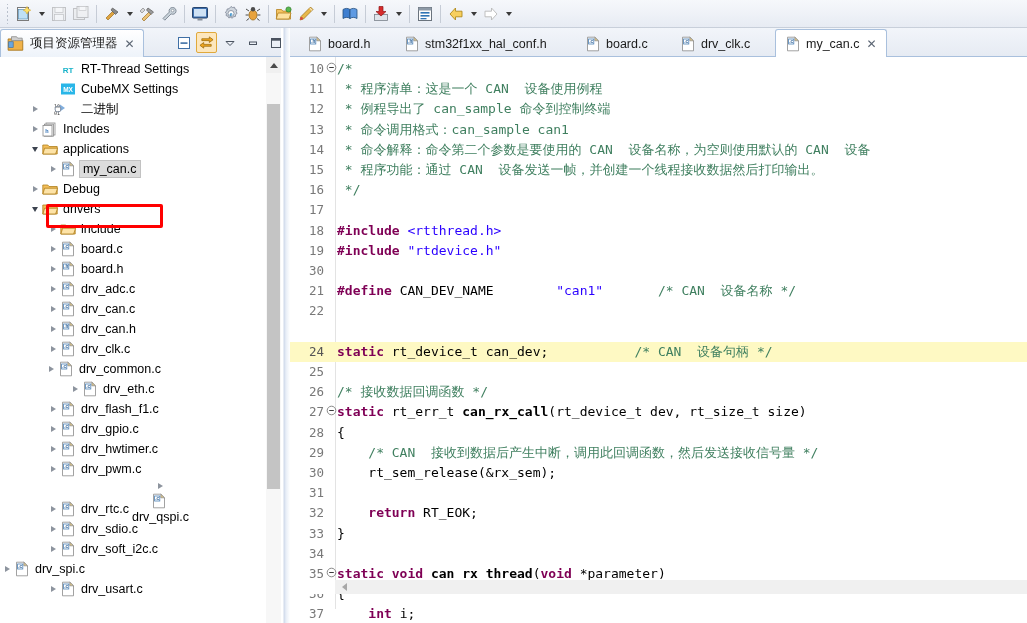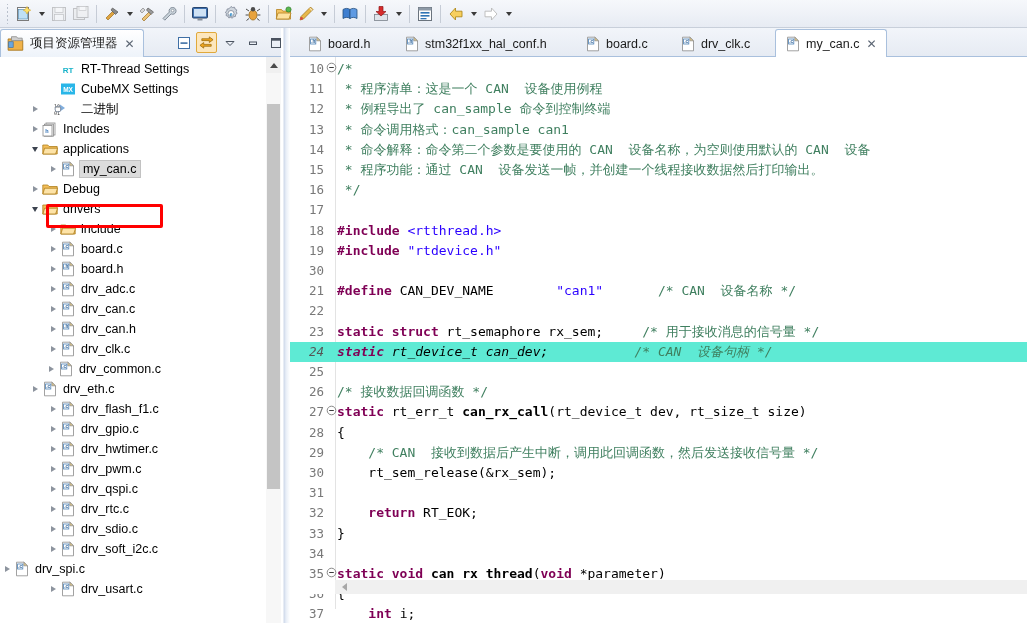--- a/index.html
+++ b/index.html
@@ -150,21 +150,21 @@
   }
   .cl .ln {
     position: absolute; left: 0; top: 0; width: 34px; text-align: right;
     color: #787878; font-size: 12.5px;
   }
   .cl .fold {
     position: absolute; left: 35px; top: 0; width: 12px; text-align: center;
     color: #6d6d6d; font-size: 11px; line-height: 20.2px;
   }
   .cl .src { position: absolute; left: 47px; top: 0; }
-  .cl.hl { background: #5eead4; font-style: italic; }
+  .cl.hl { background: #fef9c3; }
   .cl.hl .ln { color: #555; }
 
   .kw { color: #7f0055; font-weight: bold; }
   .cm { color: #3f7f5f; }
   .st { color: #2a00ff; }
   .pp { color: #7f0055; font-weight: bold; }
   .pps { color: #2a00ff; }
   .fn { color: #000000; font-weight: bold; }
   .pl { color: #000000; }
 
@@ -543,21 +543,21 @@
             <i></i>
           </span>
           <svg class="ticon" width="16" height="16" viewBox="0 0 16 16">
             <path d="M2.5 1.2h7.3l3.7 3.6v10H2.5z" fill="#ffffff" stroke="#8a8a8a" stroke-width=".8"></path>
             <path d="M9.8 1.2l3.7 3.6H9.8z" fill="#e0c888" stroke="#8a8a8a" stroke-width=".7"></path>
             <rect x="3.6" y="3" width="5.2" height="5" fill="#ffffff" stroke="#4a7fb5" stroke-width=".8"></rect>
             <text x="6.2" y="7.4" font-size="4.6" fill="#2b5f96" text-anchor="middle" font-family="Liberation Sans, sans-serif" font-weight="bold">.c</text>
           </svg>
           <span class="nm">drv_common.c</span>
         </div>
-        <div class="row" style="padding-left: 28px;">
+        <div class="row" style="padding-left: 68px;">
           <span class="tw r">
             <i></i>
           </span>
           <svg class="ticon" width="16" height="16" viewBox="0 0 16 16">
             <path d="M2.5 1.2h7.3l3.7 3.6v10H2.5z" fill="#ffffff" stroke="#8a8a8a" stroke-width=".8"></path>
             <path d="M9.8 1.2l3.7 3.6H9.8z" fill="#e0c888" stroke="#8a8a8a" stroke-width=".7"></path>
             <rect x="3.6" y="3" width="5.2" height="5" fill="#ffffff" stroke="#4a7fb5" stroke-width=".8"></rect>
             <text x="6.2" y="7.4" font-size="4.6" fill="#2b5f96" text-anchor="middle" font-family="Liberation Sans, sans-serif" font-weight="bold">.c</text>
           </svg>
           <span class="nm">drv_eth.c</span>
@@ -603,21 +603,21 @@
             <i></i>
           </span>
           <svg class="ticon" width="16" height="16" viewBox="0 0 16 16">
             <path d="M2.5 1.2h7.3l3.7 3.6v10H2.5z" fill="#ffffff" stroke="#8a8a8a" stroke-width=".8"></path>
             <path d="M9.8 1.2l3.7 3.6H9.8z" fill="#e0c888" stroke="#8a8a8a" stroke-width=".7"></path>
             <rect x="3.6" y="3" width="5.2" height="5" fill="#ffffff" stroke="#4a7fb5" stroke-width=".8"></rect>
             <text x="6.2" y="7.4" font-size="4.6" fill="#2b5f96" text-anchor="middle" font-family="Liberation Sans, sans-serif" font-weight="bold">.c</text>
           </svg>
           <span class="nm">drv_pwm.c</span>
         </div>
-        <div class="row" style="padding-left: 46px;">
+        <div class="row" style="padding-left: 46px; flex-direction: column;">
           <span class="tw r">
             <i></i>
           </span>
           <svg class="ticon" width="16" height="16" viewBox="0 0 16 16">
             <path d="M2.5 1.2h7.3l3.7 3.6v10H2.5z" fill="#ffffff" stroke="#8a8a8a" stroke-width=".8"></path>
             <path d="M9.8 1.2l3.7 3.6H9.8z" fill="#e0c888" stroke="#8a8a8a" stroke-width=".7"></path>
             <rect x="3.6" y="3" width="5.2" height="5" fill="#ffffff" stroke="#4a7fb5" stroke-width=".8"></rect>
             <text x="6.2" y="7.4" font-size="4.6" fill="#2b5f96" text-anchor="middle" font-family="Liberation Sans, sans-serif" font-weight="bold">.c</text>
           </svg>
           <span class="nm">drv_qspi.c</span>
@@ -754,21 +754,20 @@
         <div class="cl" style="top: 62.6px; position: absolute; left: 0px; width: 737px;"><span class="ln">13</span><span class="src"><span class="cm"> * 命令调用格式：can_sample can1</span></span></div>
         <div class="cl" style="top: 82.8px; position: absolute; left: 0px; width: 737px;"><span class="ln">14</span><span class="src"><span class="cm"> * 命令解释：命令第二个参数是要使用的 CAN  设备名称，为空则使用默认的 CAN  设备</span></span></div>
         <div class="cl" style="top: 103px; position: absolute; left: 0px; width: 737px;"><span class="ln">15</span><span class="src"><span class="cm"> * 程序功能：通过 CAN  设备发送一帧，并创建一个线程接收数据然后打印输出。</span></span></div>
         <div class="cl" style="top: 123.2px; position: absolute; left: 0px; width: 737px;"><span class="ln">16</span><span class="src"><span class="cm"> */</span></span></div>
         <div class="cl" style="top: 143.4px; position: absolute; left: 0px; width: 737px;"><span class="ln">17</span><span class="src"></span></div>
         <div class="cl" style="top: 163.6px; position: absolute; left: 0px; width: 737px;"><span class="ln">18</span><span class="src"><span class="pp">#include </span><span class="pps">&lt;rtthread.h&gt;</span></span></div>
         <div class="cl" style="top: 183.8px; position: absolute; left: 0px; width: 737px;"><span class="ln">19</span><span class="src"><span class="pp">#include </span><span class="pps">"rtdevice.h"</span></span></div>
         <div class="cl" style="top: 204px; position: absolute; left: 0px; width: 737px;"><span class="ln">30</span><span class="src"></span></div>
         <div class="cl" style="top: 224.2px; position: absolute; left: 0px; width: 737px;"><span class="ln">21</span><span class="src"><span class="pp">#define </span><span class="pl">CAN_DEV_NAME        </span><span class="st">"can1"</span><span class="pl">       </span><span class="cm">/* CAN  设备名称 */</span></span></div>
         <div class="cl" style="top: 244.4px; position: absolute; left: 0px; width: 737px;"><span class="ln">22</span><span class="src"></span></div>
-        <div class="cl" style="top: 264.6px; position: absolute; left: 0px; width: 737px;"><span class="ln">23</span><span class="src"><span class="kw">static struct </span><span class="pl">rt_semaphore rx_sem;     </span><span class="cm">/* 用于接收消息的信号量 */</span></span></div>
         <div class="cl hl" style="top: 284.8px; position: absolute; left: 0px; width: 737px;"><span class="ln">24</span><span class="src"><span class="kw">static </span><span class="pl">rt_device_t can_dev;           </span><span class="cm">/* CAN  设备句柄 */</span></span></div>
         <div class="cl" style="top: 305px; position: absolute; left: 0px; width: 737px;"><span class="ln">25</span><span class="src"></span></div>
         <div class="cl" style="top: 325.2px; position: absolute; left: 0px; width: 737px;"><span class="ln">26</span><span class="src"><span class="cm">/* 接收数据回调函数 */</span></span></div>
         <div class="cl" style="top: 345.4px; position: absolute; left: 0px; width: 737px;"><span class="ln">27</span><span class="fold"><svg width="11" height="11" viewBox="0 0 11 11" style="vertical-align:-1px">
               <circle cx="5.5" cy="5.5" r="4.3" fill="#ffffff" stroke="#7b7b7b" stroke-width=".9"></circle>
               <rect x="3.2" y="5" width="4.6" height="1" fill="#3a3a3a"></rect>
             </svg></span><span class="src"><span class="kw">static </span><span class="pl">rt_err_t </span><span class="fn">can_rx_call</span><span class="pl">(rt_device_t dev, rt_size_t size)</span></span></div>
         <div class="cl" style="top: 365.6px; position: absolute; left: 0px; width: 737px;"><span class="ln">28</span><span class="src"><span class="pl">{</span></span></div>
         <div class="cl" style="top: 385.8px; position: absolute; left: 0px; width: 737px;"><span class="ln">29</span><span class="src"><span class="pl">    </span><span class="cm">/* CAN  接收到数据后产生中断，调用此回调函数，然后发送接收信号量 */</span></span></div>
         <div class="cl" style="top: 406px; position: absolute; left: 0px; width: 737px;"><span class="ln">30</span><span class="src"><span class="pl">    rt_sem_release(&amp;rx_sem);</span></span></div>

